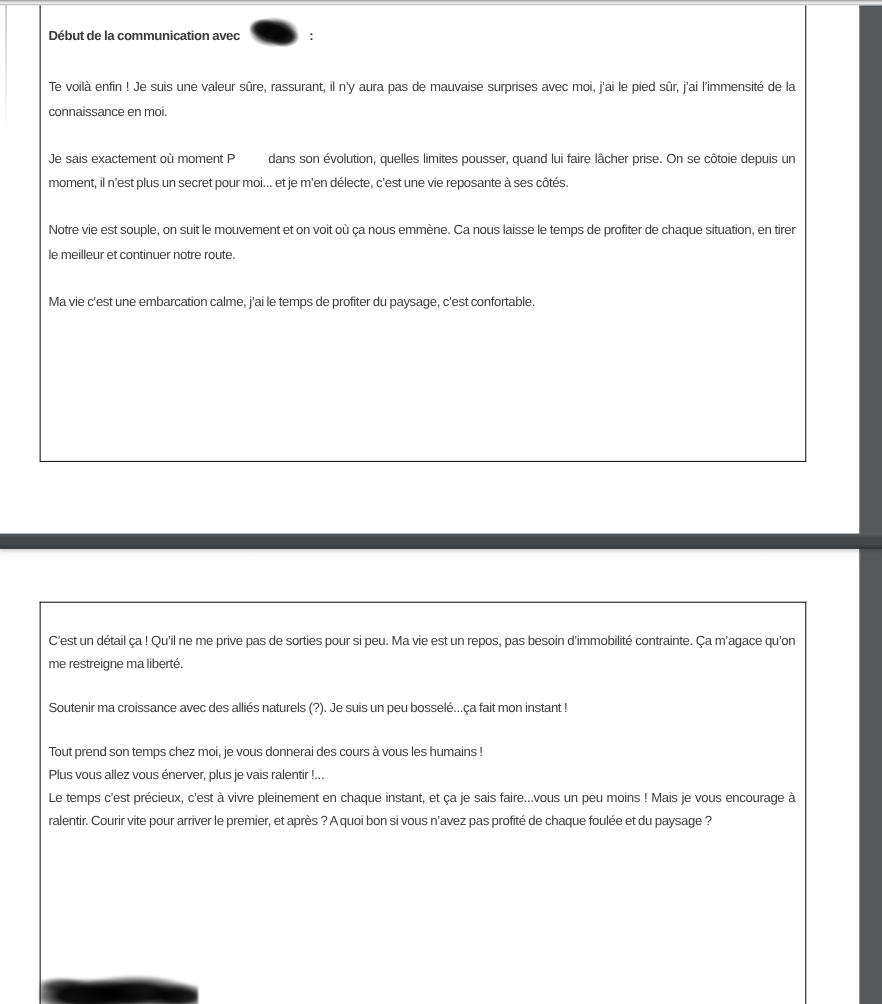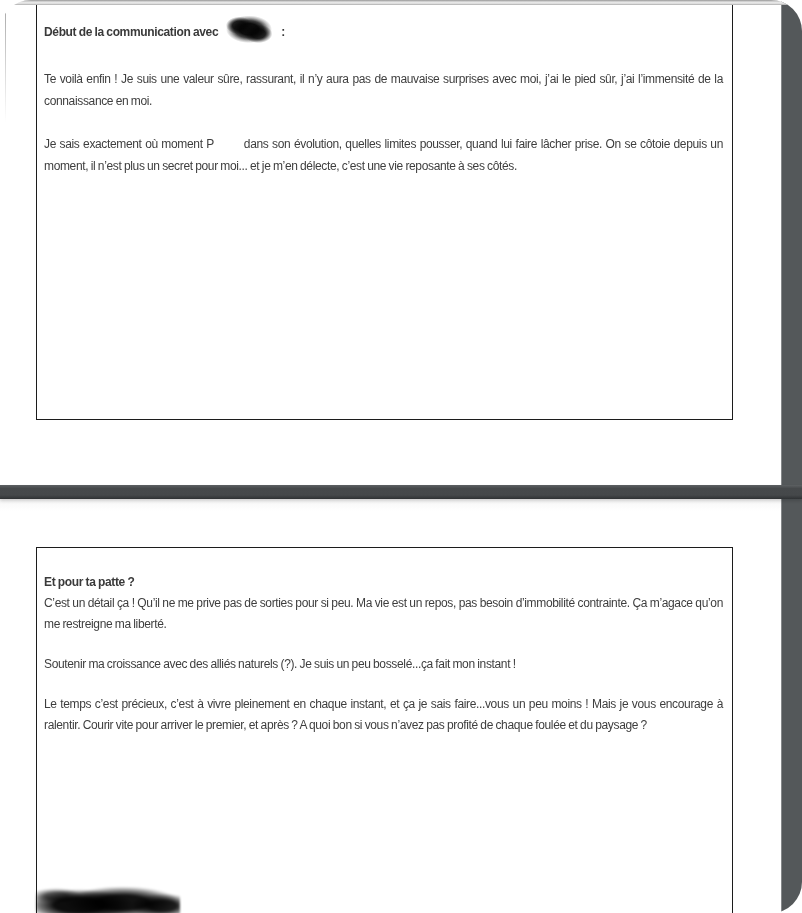--- a/index.html
+++ b/index.html
@@ -1,21 +1,21 @@
 <!DOCTYPE html>
 <html><head>
 <meta charset="utf-8">
 <style>
   html,body{margin:0;padding:0;}
   body{
     width:802px;height:913px;position:relative;overflow:hidden;
     background:#ffffff;
     font-family:"Liberation Sans", sans-serif;
   }
-  .stage{position:absolute;inset:0;width:802px;height:913px;overflow:hidden;background:#fff;border-radius:31px;}
+  .stage{position:absolute;inset:0;width:802px;height:913px;overflow:hidden;background:#fff;}
 
   
   .top-edge{
     position:absolute;top:0;left:0;width:802px;height:5px;z-index:6;
     background:linear-gradient(#969696,#d9d9d9 35%,#efefef 60%,#bdbdbd 90%,#cfcfcf);
   }
   .left-edge-line{
     position:absolute;left:5px;top:4px;width:1px;height:118px;z-index:4;
     background:linear-gradient(#a7a7a7,rgba(170,170,170,0));
   }
@@ -78,30 +78,33 @@
 <div class="stage">
 
   <div class="doc-box box1">
     <p class="box-title">
       <span>Début de la communication avec</span><span class="scribble-name"></span><span class="title-colon">:</span>
     </p>
     <p class="para">Te voilà enfin ! Je suis une valeur sûre, rassurant, il n’y aura pas de mauvaise surprises avec moi, j’ai le pied sûr, j’ai l’immensité de la connaissance en moi.</p>
     <p class="para">
       <span>Je sais exactement où moment P</span><span class="name-gap"></span><span>dans son évolution, quelles limites pousser, quand lui faire lâcher prise. On se côtoie depuis un moment, il n’est plus un secret pour moi... et je m’en délecte, c’est une vie reposante à ses côtés.</span>
     </p>
+    <p class="para">Notre vie est souple, on suit le mouvement et on voit où ça nous emmène. Ca nous laisse le temps de profiter de chaque situation, en tirer le meilleur et continuer notre route.</p>
+    <p class="para">Ma vie c’est une embarcation calme, j’ai le temps de profiter du paysage, c’est confortable.</p>
   </div>
 
   <div class="page2-sheet"></div>
   <div class="page-separator"></div>
   <div class="right-gutter"></div>
   <div class="top-edge"></div>
   <div class="left-edge-line"></div>
 
   <div class="doc-box box2">
-    <p class="box-title">Et pour ta patte ?</p>
     <p class="para">C’est un détail ça ! Qu’il ne me prive pas de sorties pour si peu. Ma vie est un repos, pas besoin d’immobilité contrainte. Ça m’agace qu’on me restreigne ma liberté.</p>
     <p class="para">Soutenir ma croissance avec des alliés naturels (?). Je suis un peu bosselé...ça fait mon instant !</p>
+    <p class="line">Tout prend son temps chez moi, je vous donnerai des cours à vous les humains !</p>
+    <p class="line">Plus vous allez vous énerver, plus je vais ralentir !...</p>
     <p class="line">Le temps c’est précieux, c’est à vivre pleinement en chaque instant, et ça je sais faire...vous un peu moins ! Mais je vous encourage à ralentir. Courir vite pour arriver le premier, et après ? A quoi bon si vous n’avez pas profité de chaque foulée et du paysage ?</p>
   </div>
 
   <div class="scribble-signature"></div>
 
 </div>
 
 </body></html>

